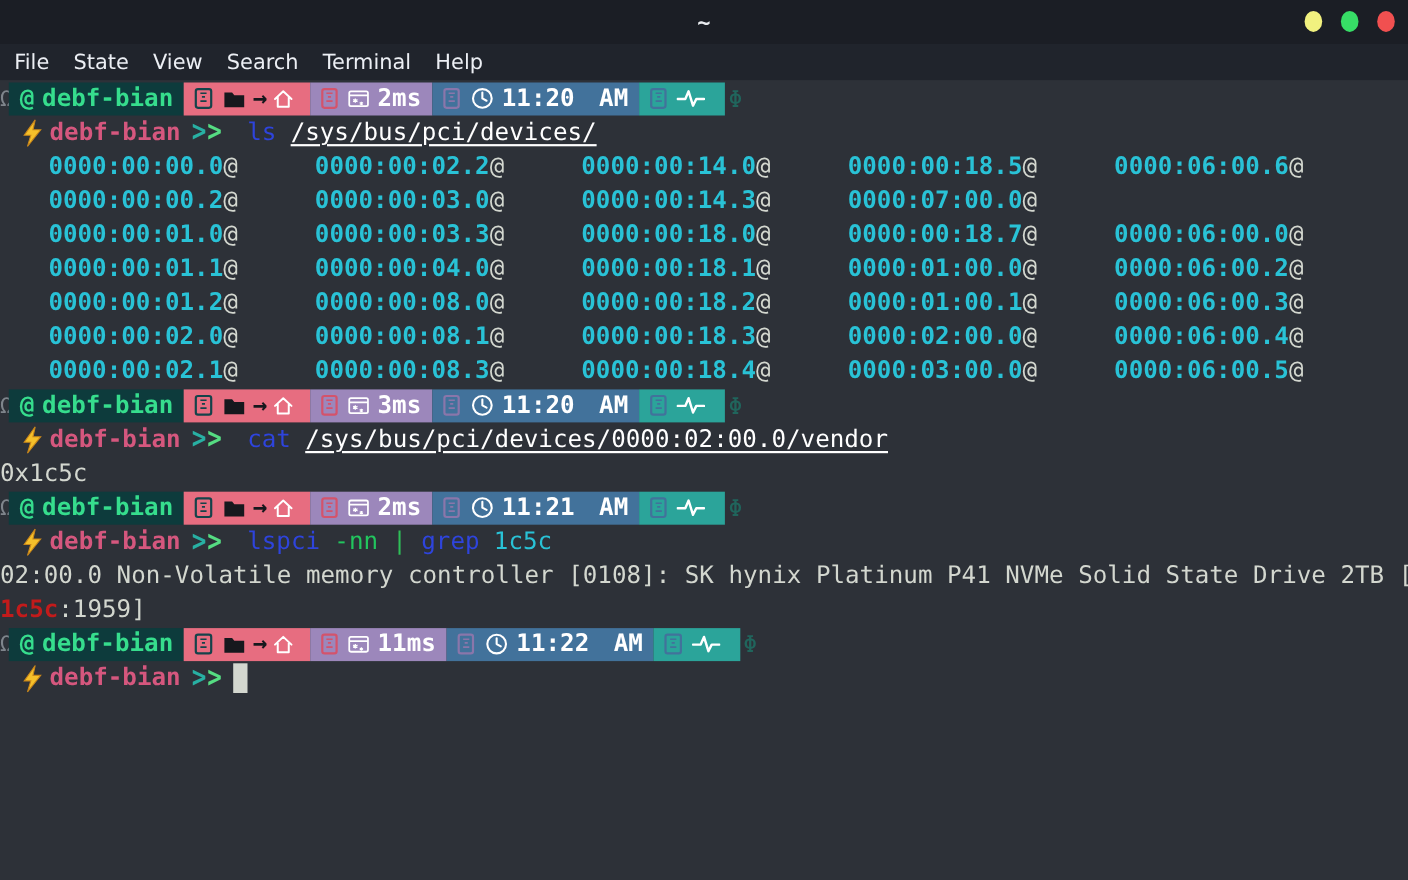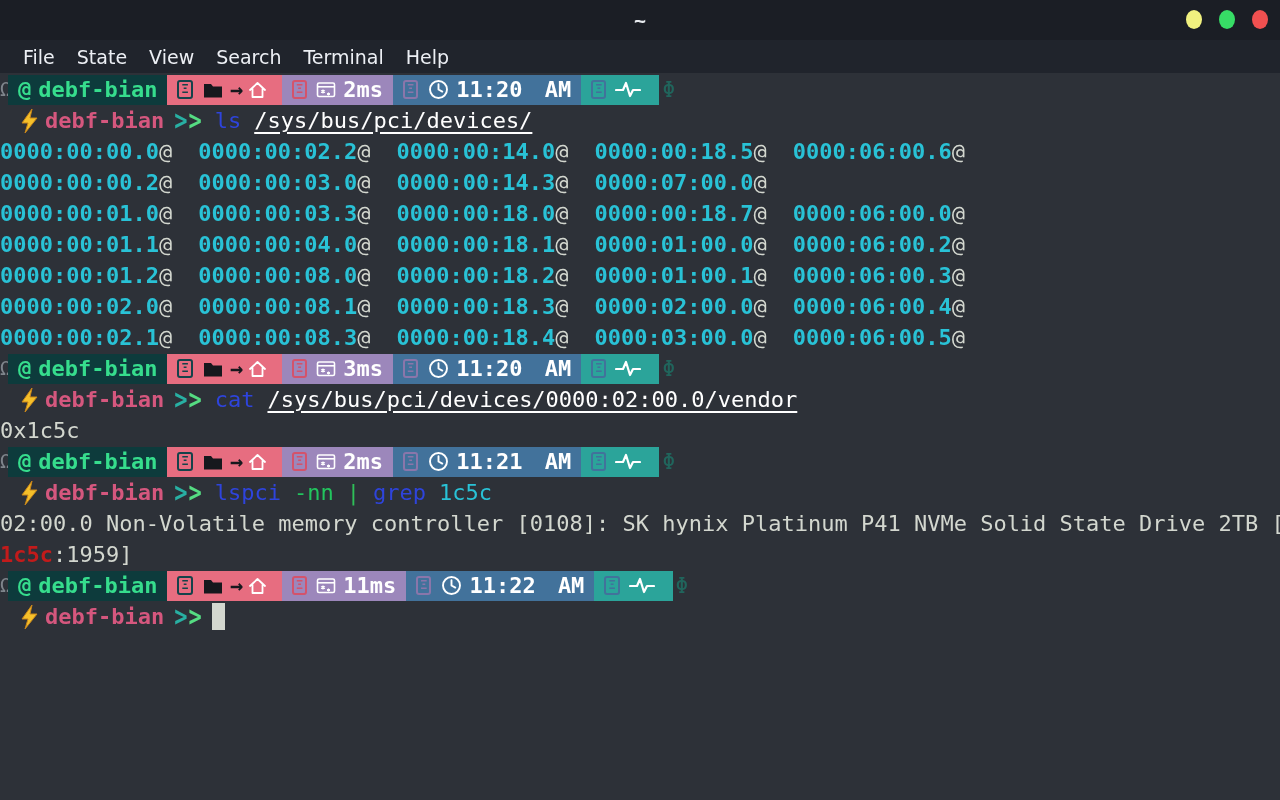--- a/index.html
+++ b/index.html
@@ -14,21 +14,21 @@
     font-family:"DejaVu Sans Mono", monospace;
   }
   .winbtns { position:absolute; right:12px; top:10px; display:flex; gap:17px; }
   .winbtn { width:16px; height:19px; border-radius:50%; }
   .winbtn.yellow { background:#f1f17f; }
   .winbtn.green  { background:#37dd66; }
   .winbtn.red    { background:#f15050; }
 
   .menubar {
     height:33px; background:#20242c; display:flex; align-items:center;
-    padding-left:12px; color:#eceff4; font-size:19px;
+    padding-left:2px; color:#eceff4; font-size:19px;
   }
   .menu-item { padding:0 11px; height:100%; display:flex; align-items:center; cursor:default; }
 
   
   .terminal {
     height:727px; background:#2d3138; color:#d3d7cf;
     font-family:"DejaVu Sans Mono", monospace; font-size:22px;
     padding-top:1px; overflow:hidden;
   }
   .line { height:31px; display:flex; align-items:center; white-space:nowrap; }
@@ -62,31 +62,31 @@
 
   
   .cmd-line { padding-left:18px; }
   .bolt { display:inline-flex; margin-right:3px; }
   .pname { color:#d5577e; font-weight:bold; }
   .chev { display:inline-block; font-weight:bold; transform:scaleY(1.25); }
   .chev1 { color:#28b0a3; margin-left:10px; }
   .chev2 { color:#55dc82; margin-left:1px; }
   .tokens { margin-left:13px; display:inline-flex; }
   .tok + .tok { margin-left:13px; }
-  .t-cmd  { color:#2e44dc; }
+  .t-cmd  { color:#2e44dc;margin-left:10px; }
   .t-path { color:#ffffff; text-decoration:underline; text-underline-offset:4px; }
   .t-flag { color:#22c55e; }
   .t-pipe { color:#2fbf58; }
   .t-arg  { color:#29c2d6; }
   .cursor { width:13px; height:27px; background:#d3d7cf; margin-left:10px; }
 
   
   .cyan { color:#29c2d6; font-weight:bold; }
   .fg   { color:#d3d7cf; }
-  .cell { display:inline-block; margin-right:26px; }
+  .cell { display:inline-block; margin-right:26px;padding-left:44px; }
   .match { color:#c21b1b; font-weight:bold; }
 </style>
 </head>
 <body>
 
 <div class="titlebar">
   <div class="title">~</div>
   <div class="winbtns">
     <div class="winbtn yellow"></div>
     <div class="winbtn green"></div>

